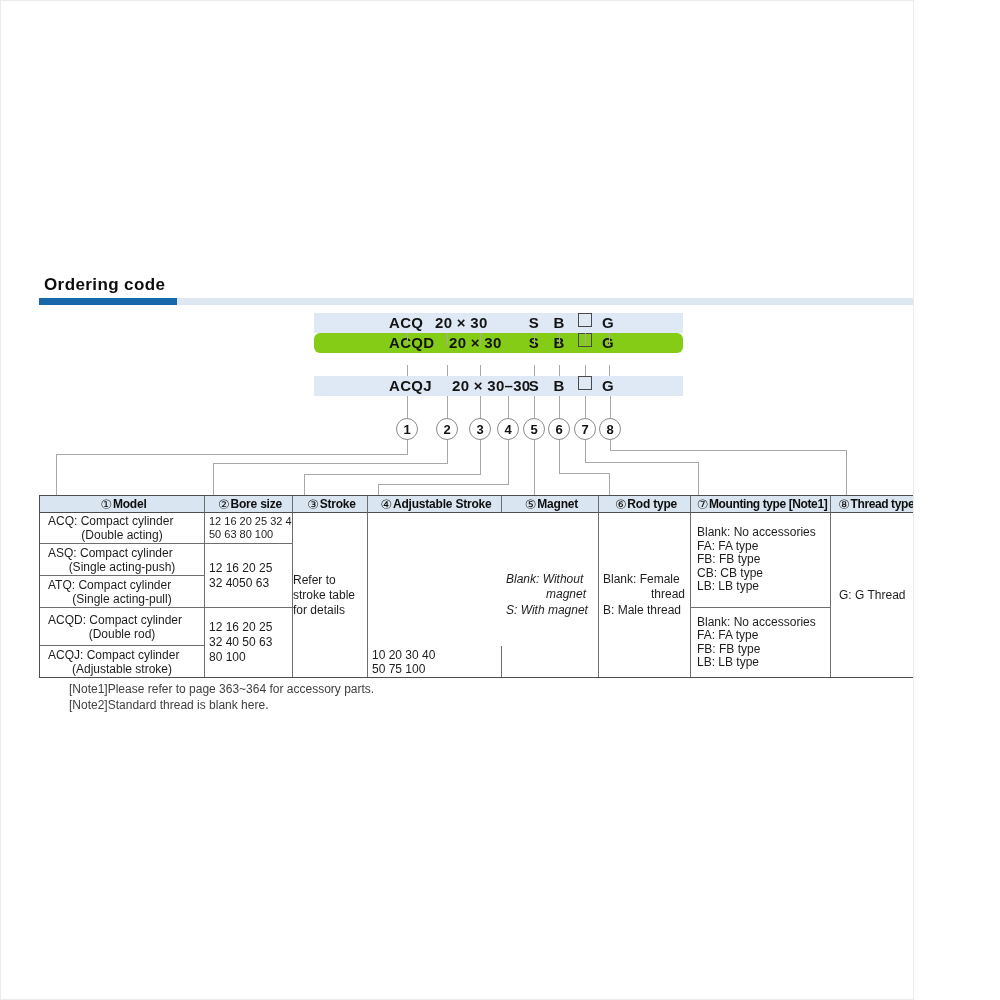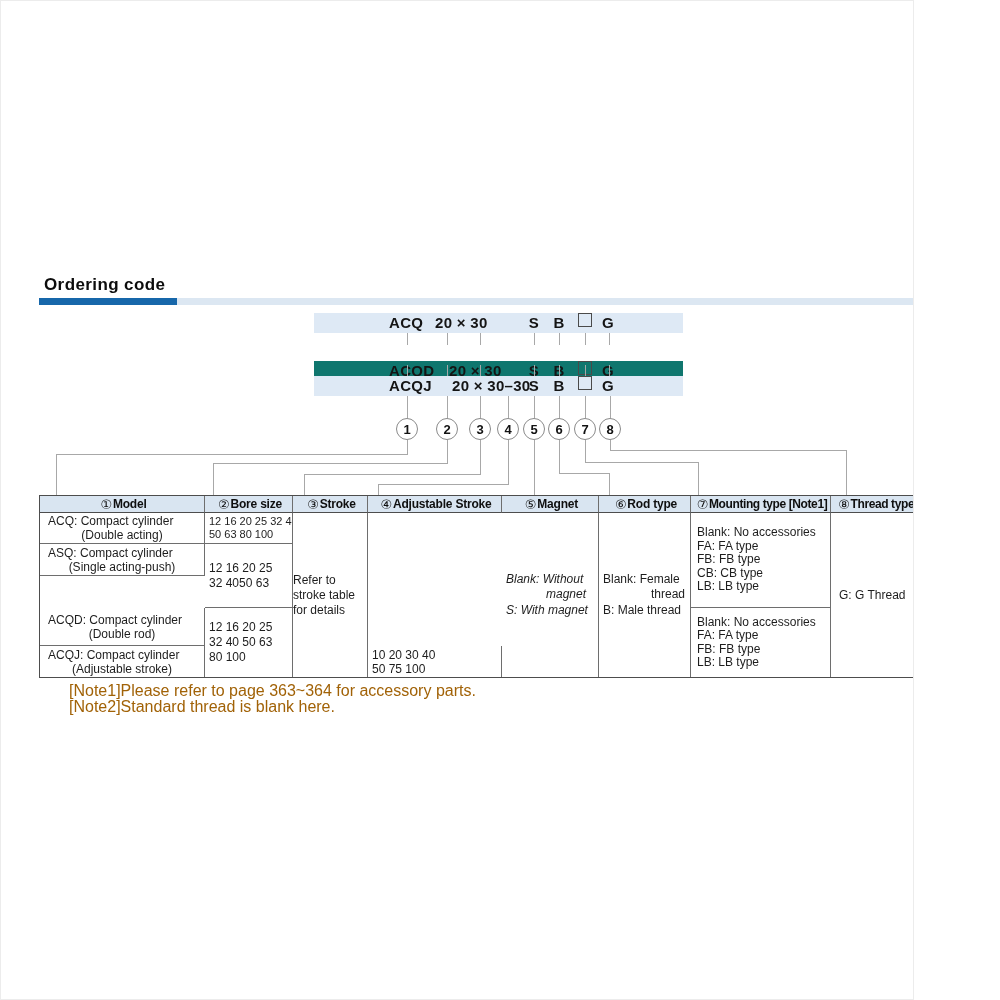--- a/index.html
+++ b/index.html
@@ -50,40 +50,40 @@
   .adjtop{padding-left:8px;}
   .adjbot{padding-left:4px;line-height:14px;white-space:nowrap;}
   .mag{line-height:15.5px;padding-left:4px;white-space:nowrap;font-style:italic;}
   .mag .rt{text-align:right;padding-right:12px;}
   .rodc{line-height:15.5px;padding-left:4px;white-space:nowrap;}
   .rodc .rt{text-align:right;padding-right:5px;}
   .mount{line-height:13.5px;padding-left:6px;white-space:nowrap;}
   .threadc{padding-left:8px;}
 
   
-  .note{position:absolute;left:40px;font-size:16px;color:#a16207;white-space:nowrap;padding-left:28px;}
+  .note{position:absolute;left:40px;font-size:12px;color:#404040;white-space:nowrap;padding-left:28px;}
 </style>
 </head>
 <body>
 
 <div class="canvas">
 
   <div class="title">Ordering code</div>
   <div class="rule-dark" style="background: rgb(23, 103, 170);"></div>
   <div class="rule-light" style="background: rgb(220, 231, 242);"></div>
 
   <div class="band" style="top: 312px; background: rgb(222, 233, 245);">
     <span class="bcode">ACQ</span>
     <span style="left:121px">20 × 30</span>
     <span class="bitem" style="left:210px">S</span>
     <span class="bitem" style="left:235px">B</span>
     <span class="bbox"></span>
     <span class="bitem" style="left:284px">G</span>
   </div>
-  <div class="band" style="top: 360px; background: #0f766e;">
+  <div class="band" style="top: 332px; background: #84cc16; border-radius: 6px;">
     <span class="bcode">ACQD</span>
     <span style="left:135px">20 × 30</span>
     <span class="bitem" style="left:210px">S</span>
     <span class="bitem" style="left:235px">B</span>
     <span class="bbox"></span>
     <span class="bitem" style="left:284px">G</span>
   </div>
   <div class="band" style="top: 375px; background: rgb(222, 233, 245);">
     <span class="bcode">ACQJ</span>
     <span style="left:138px">20 × 30–30</span>
@@ -184,20 +184,24 @@
       </div>
 
     <div class="c model" style="grid-area:2/1">
         <div class="l1">ACQ: Compact cylinder</div>
         <div class="l2">(Double acting)</div>
       </div>
     <div class="c model" style="grid-area:3/1">
         <div class="l1">ASQ: Compact cylinder</div>
         <div class="l2">(Single acting-push)</div>
       </div>
+    <div class="c model" style="grid-area:4/1">
+        <div class="l1">ATQ: Compact cylinder</div>
+        <div class="l2">(Single acting-pull)</div>
+      </div>
     <div class="c model" style="grid-area:5/1">
         <div class="l1">ACQD: Compact cylinder</div>
         <div class="l2">(Double rod)</div>
       </div>
     <div class="c model nb" style="grid-area:6/1">
         <div class="l1">ACQJ: Compact cylinder</div>
         <div class="l2">(Adjustable stroke)</div>
       </div>
 
     <div class="c bore" style="grid-area:2/2">

